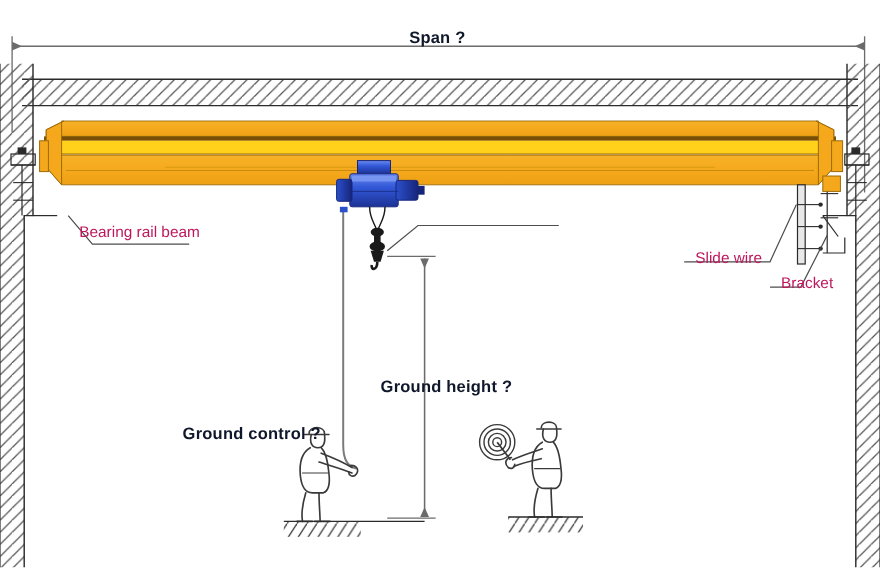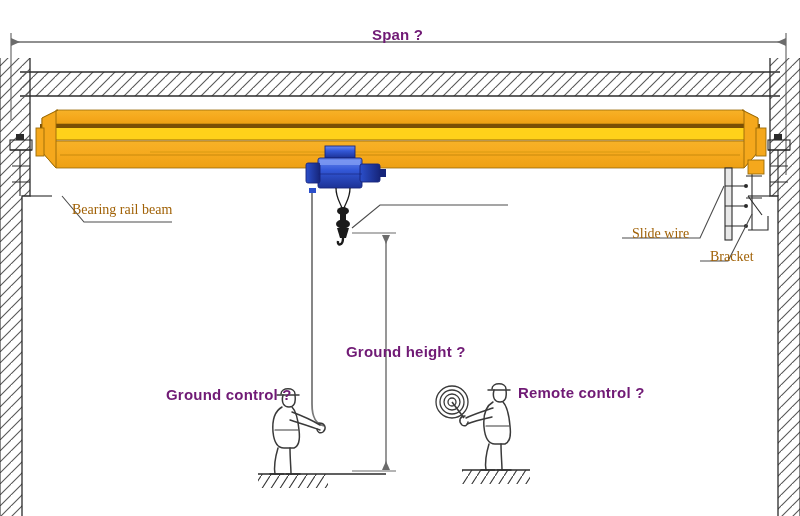--- a/index.html
+++ b/index.html
@@ -11,22 +11,22 @@
     overflow:hidden;
   }
   #stage{position:relative;width:800px;height:516px;}
   #stage svg{position:absolute;left:0;top:0;}
   .lbl{
     position:absolute;
     white-space:nowrap;
     font-family:"Liberation Sans", sans-serif;
     line-height:1;
   }
-  .lbl-orange{color:#701a75;font-size:15px;font-weight:bold;letter-spacing:.2px;}
-  .lbl-black{color:#a16207;font-size:14px;font-family:Liberation Serif, serif;}
+  .lbl-orange{color:#0f172a;font-size:15px;font-weight:bold;letter-spacing:.2px;}
+  .lbl-black{color:#be185d;font-size:14px;}
 </style>
 </head>
 <body>
 
 <div id="stage">
 
 <svg width="800" height="516" viewBox="0 0 800 516">
   <defs>
 
     <pattern id="hatchCeil" width="11" height="11" patternUnits="userSpaceOnUse" patternTransform="rotate(0)">
@@ -261,21 +261,20 @@
 
 </svg>
 
 <div class="lbl lbl-orange" style="left:372px;top:27px;">Span ?</div>
 
 
 <div class="lbl lbl-orange" style="left:346px;top:344px;">Ground height ?</div>
 
 <div class="lbl lbl-orange" style="left:144px;top:387px;margin-left:22px;">Ground control ?</div>
 
-<div class="lbl lbl-orange" style="left:518px;top:385px;">Remote control ?</div>
 
 <div class="lbl lbl-black" style="left:72px;top:203px;">Bearing rail beam</div>
 
 <div class="lbl lbl-black" style="left:632px;top:227px;">Slide wire</div>
 
 <div class="lbl lbl-black" style="left:710px;top:250px;">Bracket</div>
 
 </div>
 
 </body></html>

